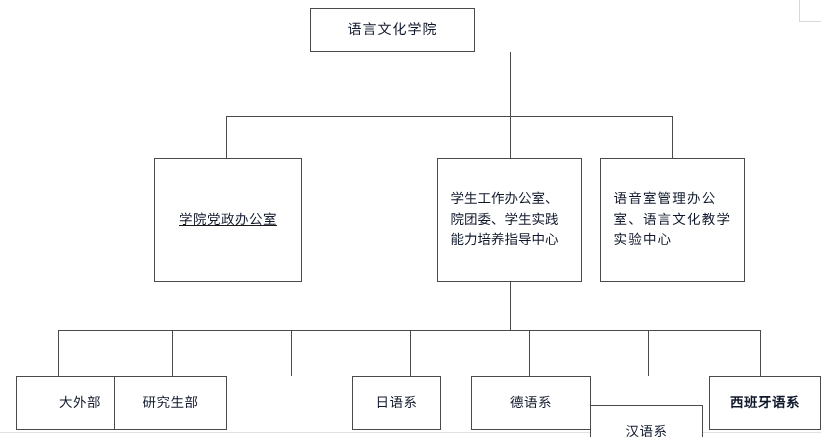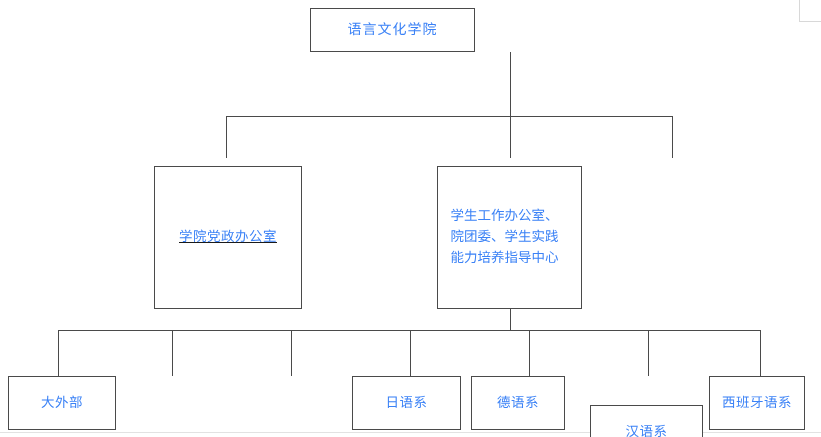--- a/index.html
+++ b/index.html
@@ -62,40 +62,39 @@
     display: flex;
     align-items: center;
     justify-content: center;
     color: #1a1a1a;
   }
   .node-label {
     display: block;
     text-align: center;
     line-height: 1.55;
     white-space: pre-line;
-    color: #3b82f6;
+    color: #0f172a;
   }
 
   
   .node-root {
     left: 310px;
     top: 8px;
     width: 165px;
     height: 44px;
   }
   .node-root .node-label {
     font-size: 14px;
     letter-spacing: 1px;
   }
 
   
   .node-mid {
     top: 158px;
-    height: 143px;
-    margin-top: 8px;
+    height: 124px;
   }
   .node-mid-1 { left: 154px; width: 148px; text-decoration: underline; }
   .node-mid-2 { left: 437px; width: 145px; }
   .node-mid-3 { left: 600px; width: 145px; }
 
   .node-mid .node-label {
     font-size: 13.5px;
   }
   .node-mid-1 .node-label {
     letter-spacing: 0.5px;
@@ -111,27 +110,27 @@
 
   
   .node-leaf {
     top: 376px;
     height: 54px;
   }
   .node-leaf .node-label {
     font-size: 13.5px;
     letter-spacing: 0.5px;
   }
-  .leaf-0 { left: 8px;   width: 108px; justify-content: center; }
+  .leaf-0 { left: 16px;   width: 128px; justify-content: center; }
   .leaf-1 { left: 114px; width: 113px; }
   .leaf-2 { left: 233px; width: 113px; }
-  .leaf-3 { left: 352px; width: 109px; }
-  .leaf-4 { left: 471px; width: 94px; }
+  .leaf-3 { left: 352px; width: 89px; }
+  .leaf-4 { left: 471px; width: 120px; }
   .leaf-5 { left: 590px; width: 113px; margin-top: 29px; }
-  .leaf-6 { left: 709px; width: 96px; }
+  .leaf-6 { left: 709px; width: 112px; font-weight: bold; }
 </style>
 </head>
 <body>
 
 <div id="org-chart">
 
   <div class="page-guide page-guide-corner-v"></div>
   <div class="page-guide page-guide-corner-h"></div>
   <div class="page-guide page-guide-bottom"></div>
 
@@ -160,23 +159,31 @@
   </div>
 
   <div class="node node-mid node-mid-1">
     <span class="node-label">学院党政办公室</span>
   </div>
   <div class="node node-mid node-mid-2">
     <span class="node-label">学生工作办公室、
 院团委、学生实践
 能力培养指导中心</span>
   </div>
+  <div class="node node-mid node-mid-3">
+    <span class="node-label">语音室管理办公
+室、语言文化教学
+实验中心</span>
+  </div>
 
   <div class="node node-leaf leaf-0">
     <span class="node-label">大外部</span>
+  </div>
+  <div class="node node-leaf leaf-1">
+    <span class="node-label">研究生部</span>
   </div>
   <div class="node node-leaf leaf-3">
     <span class="node-label">日语系</span>
   </div>
   <div class="node node-leaf leaf-4">
     <span class="node-label">德语系</span>
   </div>
   <div class="node node-leaf leaf-5">
     <span class="node-label">汉语系</span>
   </div>

